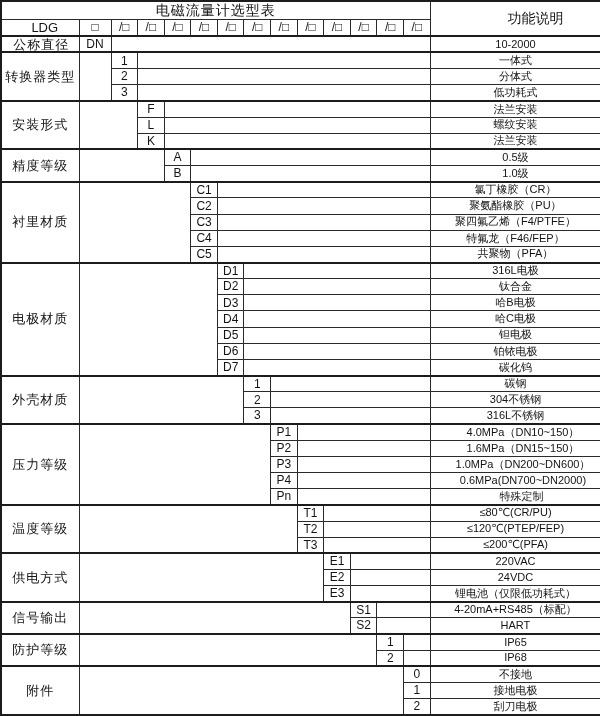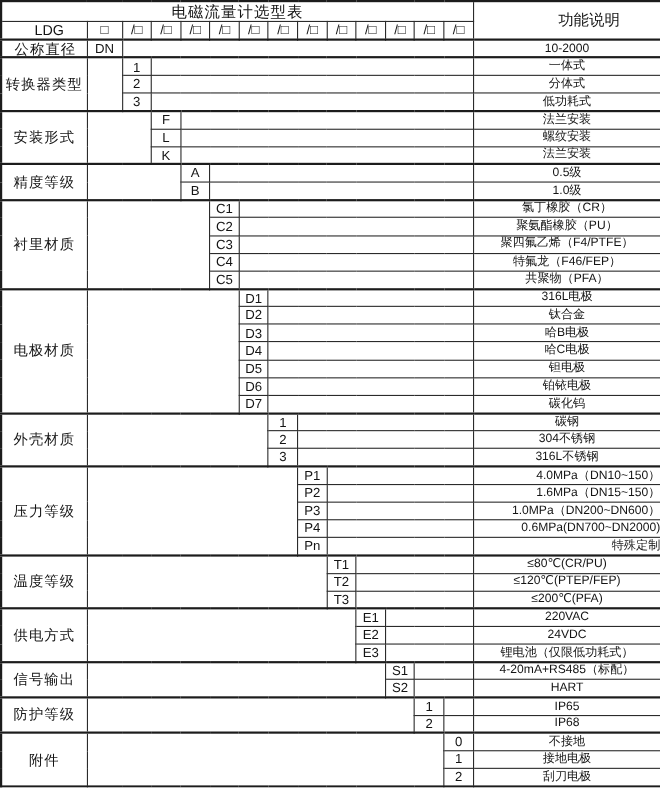--- a/index.html
+++ b/index.html
@@ -30,21 +30,21 @@
   tr.opt-row{height:16px;}
   td.title-cell{font-size:14px;letter-spacing:1px;margin-top:16px;}
   td.fn-header{font-size:14px;padding-left:40px;}
   td.prefix-cell{text-align:center;padding-left:9px;font-size:13px;}
   td.box-cell{font-size:12px;}
   td.slot-cell{font-size:12px;letter-spacing:0px;}
   td.label-cell{font-size:13px;letter-spacing:1px;}
   td.label-cell[data-section="diameter"]{text-align:center;padding-left:2px;}
   td.code-cell{font-size:12px;}
   td.desc-cell{font-size:11px;}
-  td.desc-cell[data-section="pressure"]{text-align:right;padding-left:15px;}
+  td.desc-cell[data-section="pressure"]{text-align:center;padding-left:15px;}
   td.desc-cell[data-section="pressure"].centered{padding-left:12px;}
 </style>
 </head>
 <body>
 
 <div id="wrap">
   <table id="selection-table">
     <colgroup id="cols">
         <col style="width: 78px;">
         <col style="width: 32px;">

